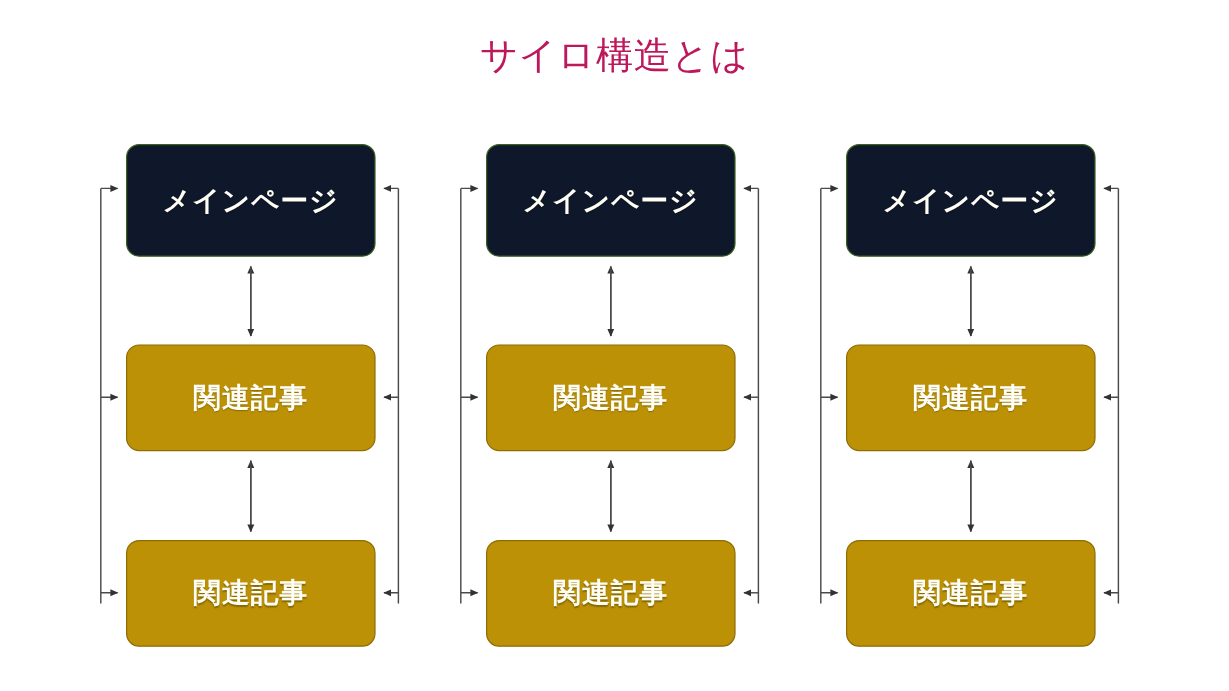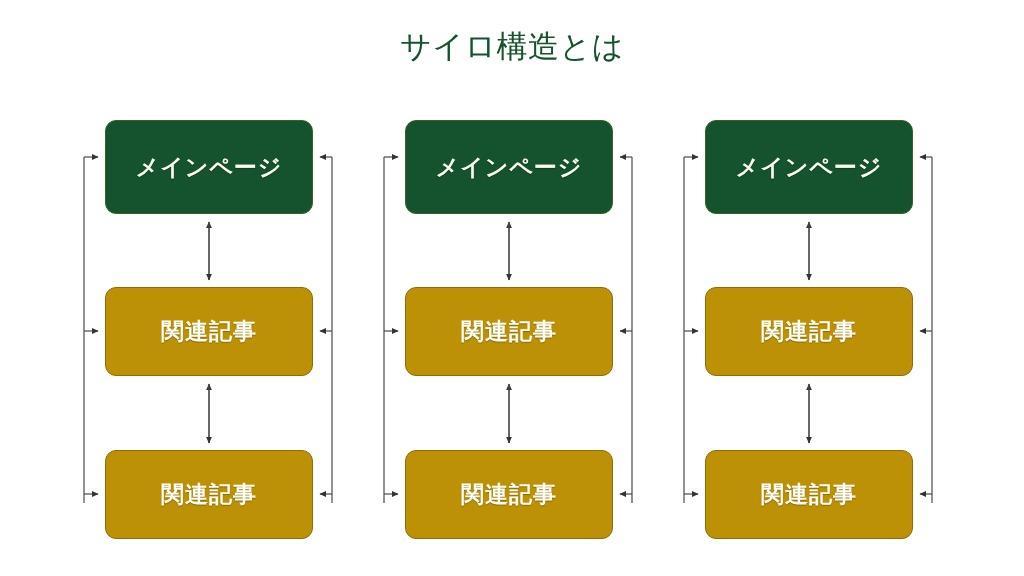--- a/index.html
+++ b/index.html
@@ -20,21 +20,21 @@
     background: #FFFFFF;
   }
   #title {
     position: absolute;
     left: 0;
     top: 26px;
     width: 1024px;
     text-align: center;
     font-size: 31px;
     font-weight: 400;
-    color: #14532d;
+    color: #be185d;
     letter-spacing: 0.5px;
     white-space: nowrap;
   }
   .silo {
     position: absolute;
     top: 110px;
     width: 270px;
     height: 445px;
   }
   .silo-1 { left: 78px; }
@@ -53,21 +53,21 @@
     color: #FFFEF4;
     font-size: 23px;
     font-weight: 700;
     letter-spacing: 1px;
     text-shadow: 0 1px 1px rgba(0,0,0,0.28);
     white-space: nowrap;
   }
   .node.main {
     top: 10px;
     height: 94px;
-    background: #14532d;
+    background: #0f172a;
     border: 1px solid #3C6122;
   }
   .node.related-1 {
     top: 177px;
     height: 89px;
     background: #BC9106;
     border: 1px solid #8E6D05;
   }
   .node.related-2 {
     top: 340px;

